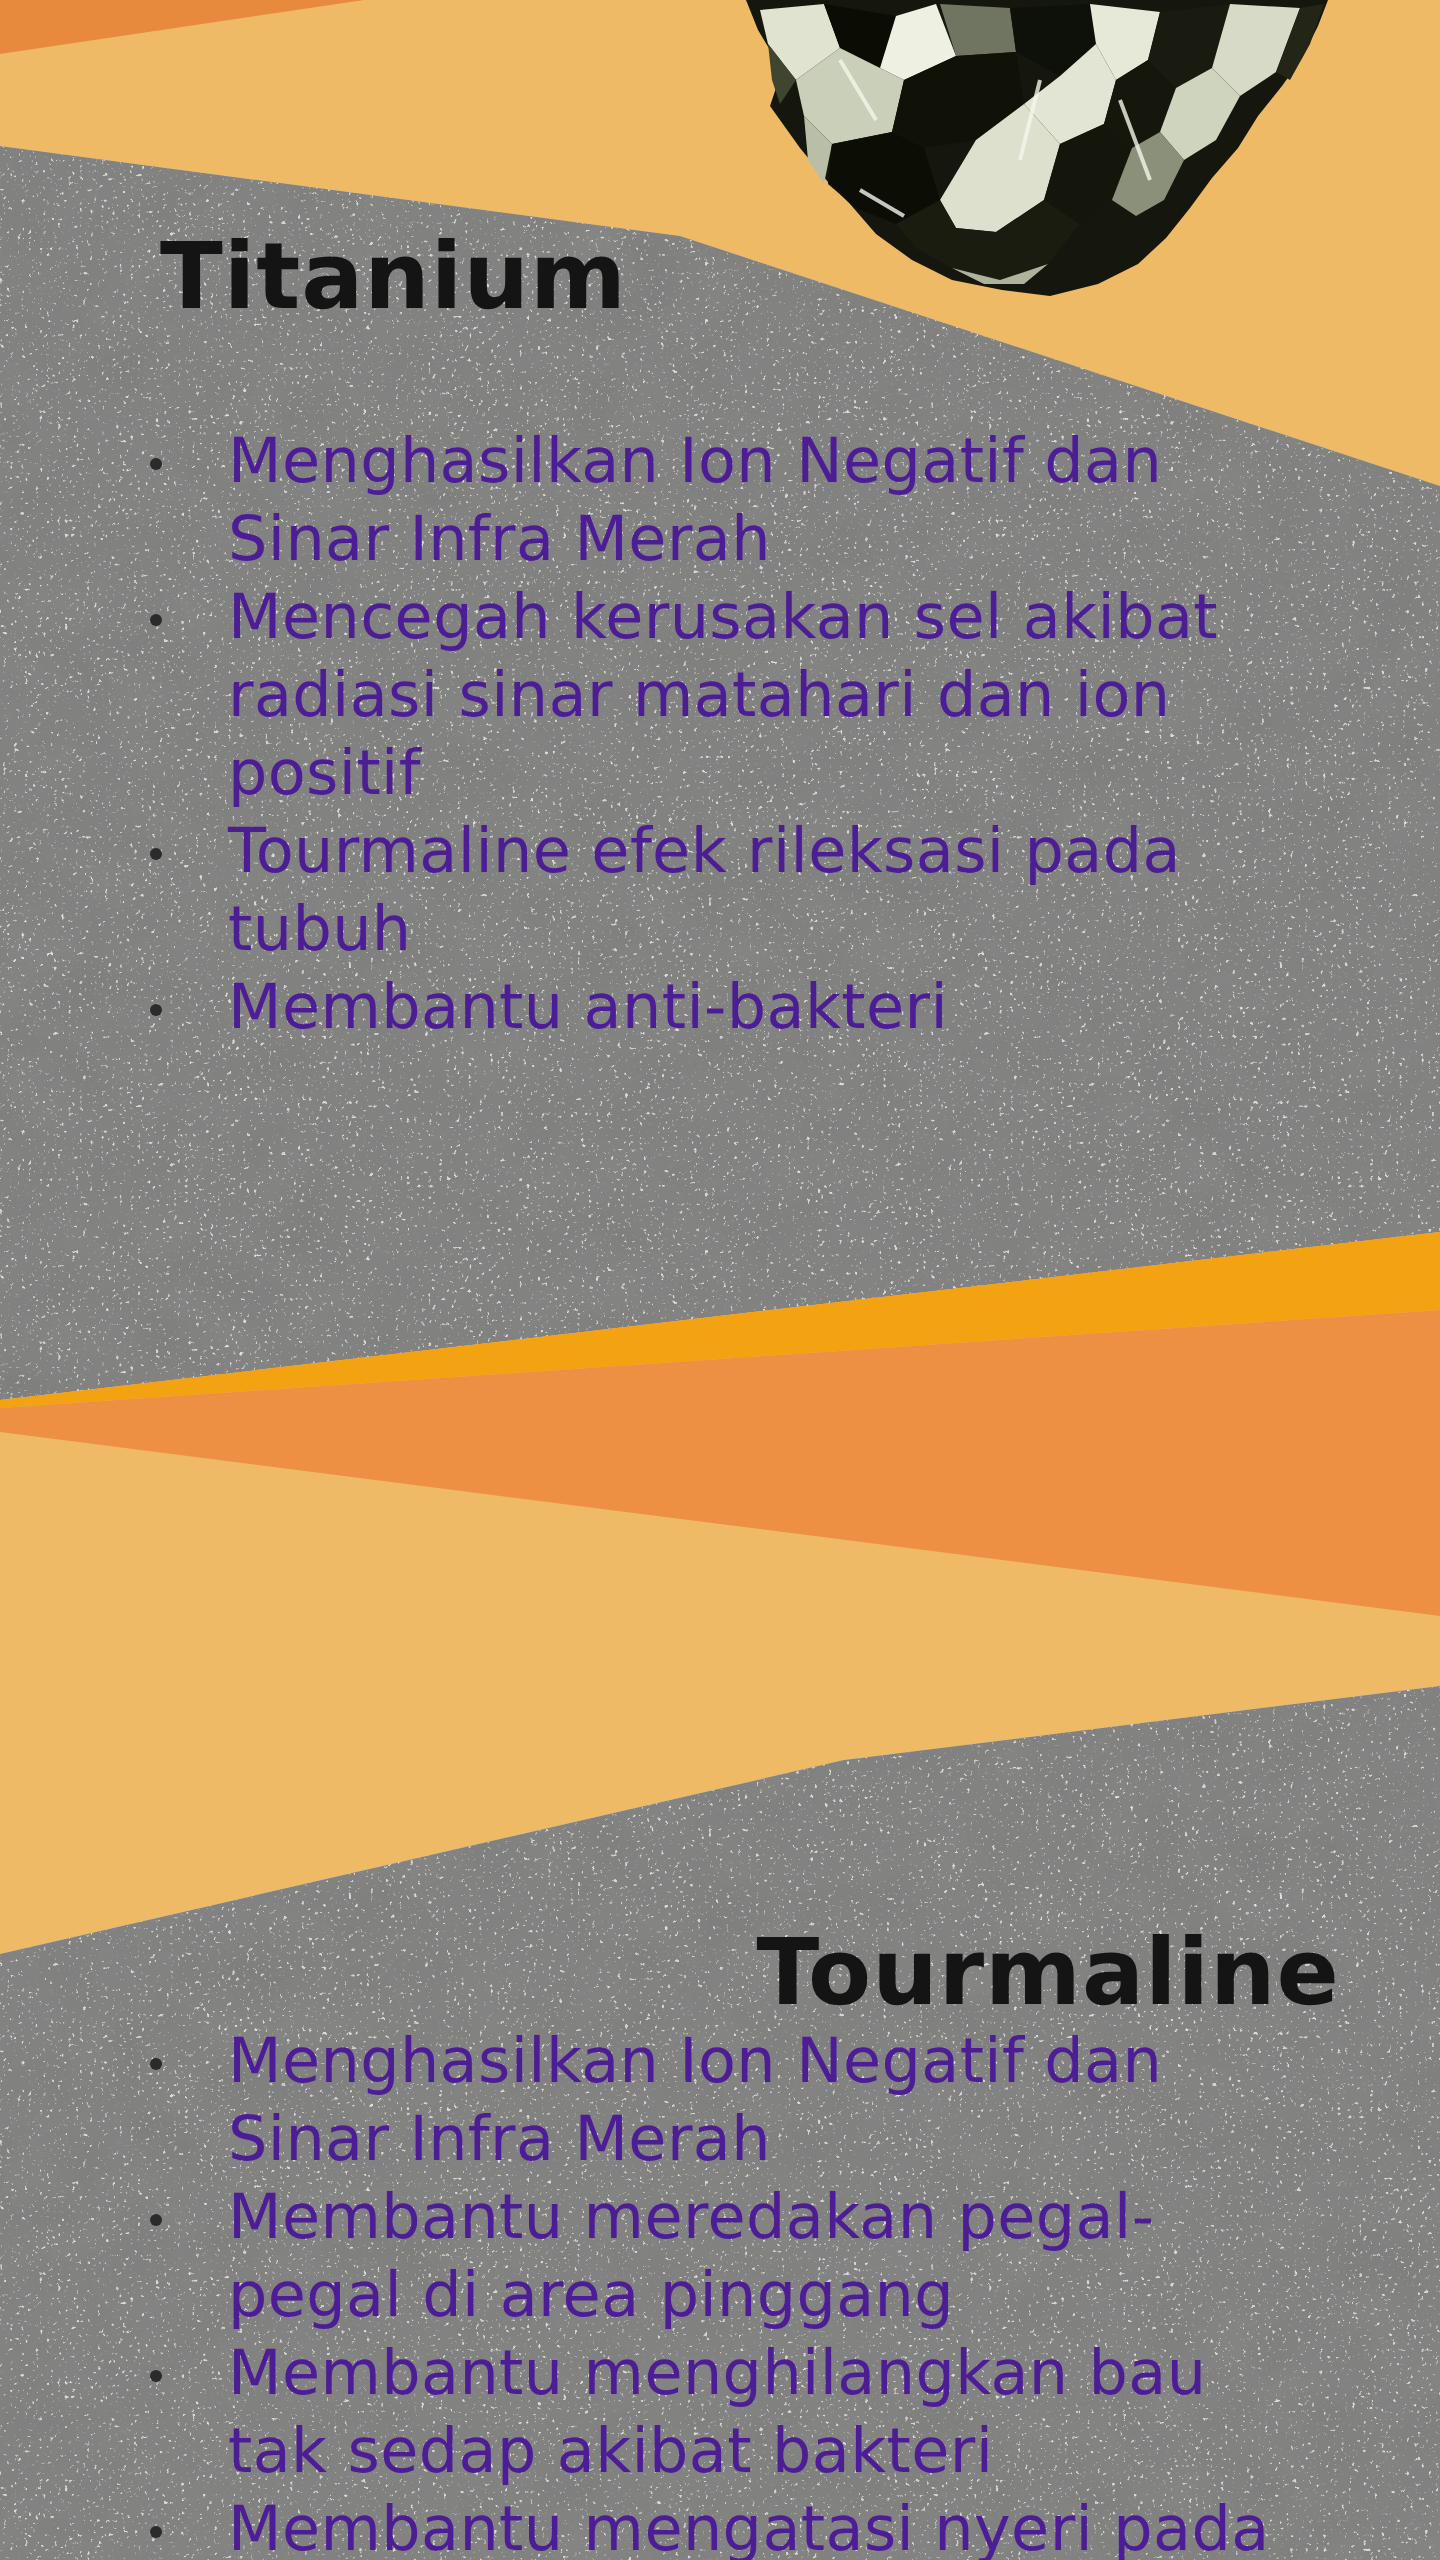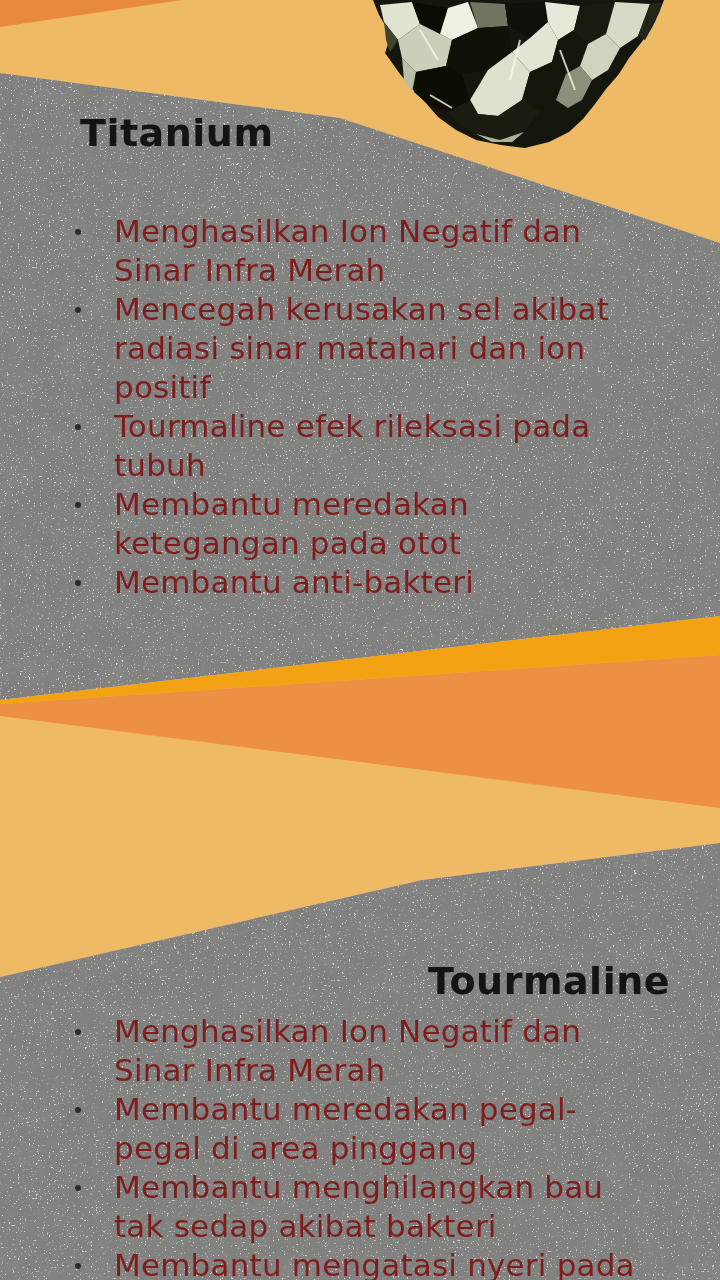--- a/index.html
+++ b/index.html
@@ -8,36 +8,36 @@
     position: relative; overflow: hidden;
     background: #efba66;
     font-family: "DejaVu Sans", sans-serif;
   }
   .bg-svg { position: absolute; left: 0; top: 0; width: 720px; height: 1280px; display: block; }
 
   .section-title {
     position: absolute;
     margin: 0;
     font-weight: 700;
-    font-size: 38px;
+    font-size: 46px;
     line-height: 1.15;
     letter-spacing: 0.5px;
     color: #141414;
   }
   .title-titanium  { left: 80px;  top: 112px; }
   .title-tourmaline{ right: 50px; top: 916px; text-align: right; margin-top: 44px; }
 
   .benefits {
     position: absolute;
     list-style: none;
     margin: 0; padding: 0;
     font-size: 31px;
     line-height: 39px;
     letter-spacing: 0.2px;
-    color: #7f1d1d;
+    color: #4c1d95;
     width: 566px;
     text-decoration: underline;
   }
   .list-titanium   { left: 72px; top: 212px; }
   .list-tourmaline { left: 72px; top: 1012px; }
 
   .benefits li { position: relative; padding-left: 42px; }
   .benefits li .dot {
     position: absolute;
     left: 3px; top: 17px;
@@ -127,24 +127,20 @@
     <li>
       <span class="dot"></span>
       <span class="btxt">Mencegah kerusakan sel akibat radiasi sinar matahari dan ion positif</span>
     </li>
     <li>
       <span class="dot"></span>
       <span class="btxt">Tourmaline efek rileksasi pada tubuh</span>
     </li>
     <li>
       <span class="dot"></span>
-      <span class="btxt">Membantu meredakan ketegangan pada otot</span>
-    </li>
-    <li>
-      <span class="dot"></span>
       <span class="btxt">Membantu anti-bakteri</span>
     </li>
   </ul>
 </section>
 
 <section>
   <h1 class="section-title title-tourmaline">Tourmaline</h1>
 
   <ul class="benefits list-tourmaline">
     <li>

